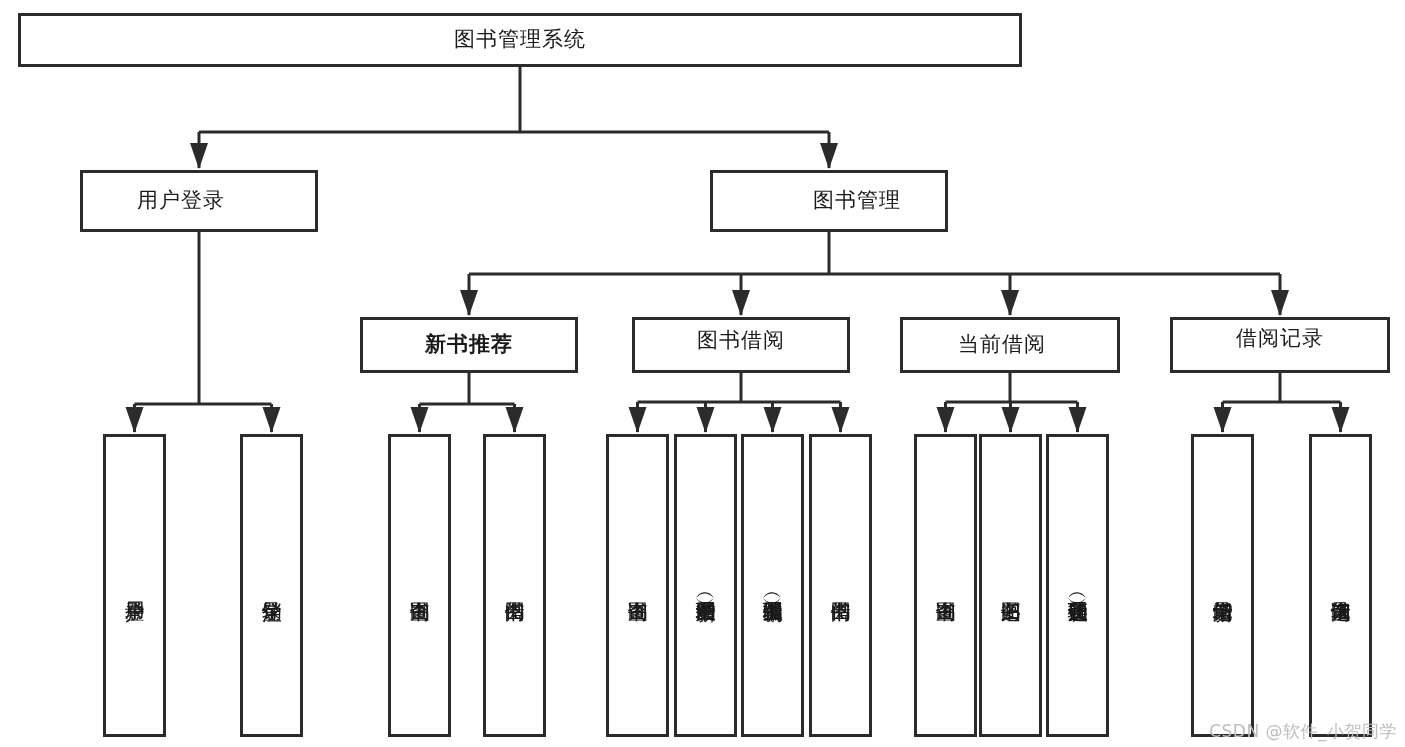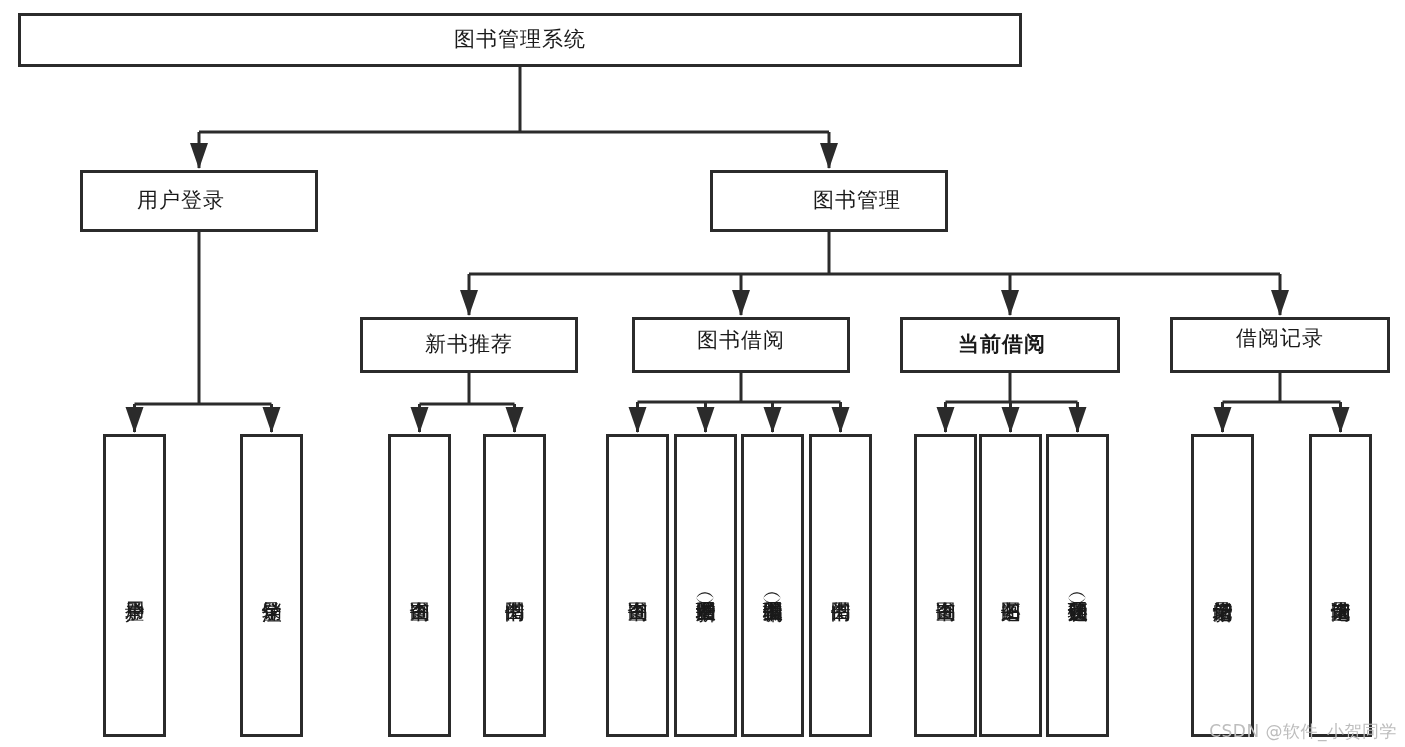--- a/index.html
+++ b/index.html
@@ -168,23 +168,23 @@
         <rect x="1047.5" y="435.5" width="60" height="300" class="node-box"></rect>
         <rect x="1192.5" y="435.5" width="60" height="300" class="node-box"></rect>
         <rect x="1310.5" y="435.5" width="60" height="300" class="node-box"></rect>
       </g>
   </svg>
 
   <div id="labels-layer">
       <div class="label-h" style="left: 18px; top: 13px; width: 1004px; height: 54px;">图书管理系统</div>
       <div class="label-h" style="left: 80px; top: 170px; width: 202px; height: 62px;">用户登录</div>
       <div class="label-h" style="left: 710px; top: 170px; width: 238px; height: 62px; padding-left: 28px;">图书管理</div>
-      <div class="label-h" style="left: 360px; top: 317px; width: 218px; height: 56px;">新书推荐</div>
+      <div class="label-h" style="left: 360px; top: 317px; width: 218px; height: 56px; font-weight: bold;">新书推荐</div>
       <div class="label-h" style="left: 632px; top: 317px; width: 218px; height: 48px;">图书借阅</div>
-      <div class="label-h" style="left: 900px; top: 317px; width: 204px; height: 56px; font-weight: bold;">当前借阅</div>
+      <div class="label-h" style="left: 900px; top: 317px; width: 204px; height: 56px;">当前借阅</div>
       <div class="label-h" style="left: 1170px; top: 317px; width: 220px; height: 44px;">借阅记录</div>
       <div class="label-v" style="left: 103px; top: 434px; width: 63px; height: 303px;">用户登录</div>
       <div class="label-v" style="left: 240px; top: 434px; width: 63px; height: 303px;">注销登录</div>
       <div class="label-v" style="left: 388px; top: 434px; width: 63px; height: 303px;">查询图书</div>
       <div class="label-v" style="left: 483px; top: 434px; width: 63px; height: 303px;">借阅图书</div>
       <div class="label-v" style="left: 606px; top: 434px; width: 63px; height: 303px;">查询图书</div>
       <div class="label-v" style="left: 674px; top: 434px; width: 63px; height: 303px;">新增图书（管理员）</div>
       <div class="label-v" style="left: 741px; top: 434px; width: 63px; height: 303px;">编辑图书（管理员）</div>
       <div class="label-v" style="left: 809px; top: 434px; width: 63px; height: 303px;">借阅图书</div>
       <div class="label-v" style="left: 914px; top: 434px; width: 63px; height: 303px;">查询图书</div>

